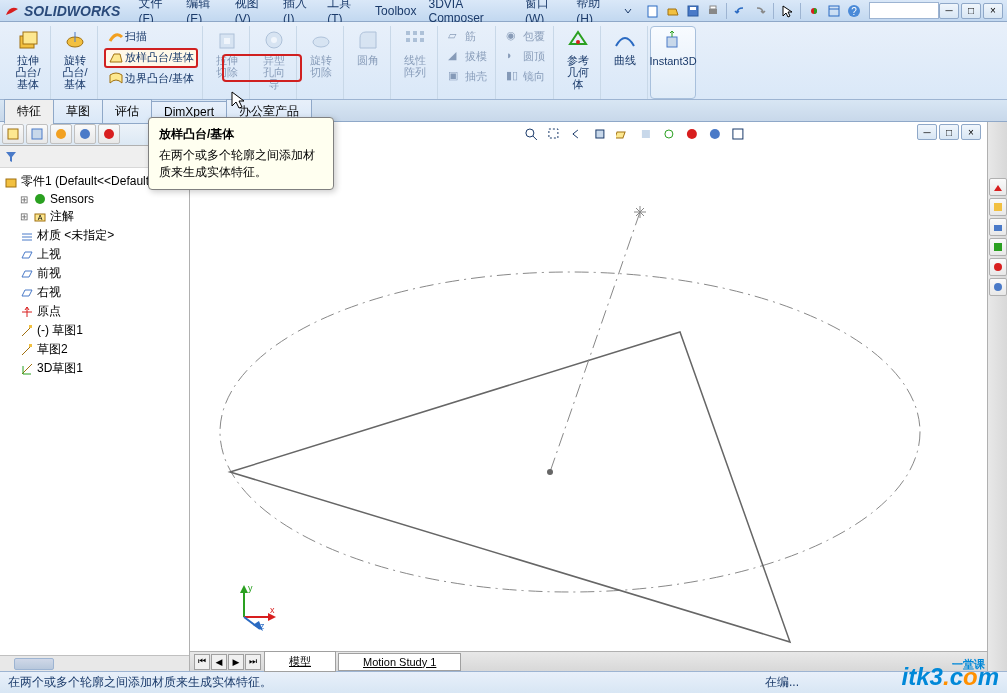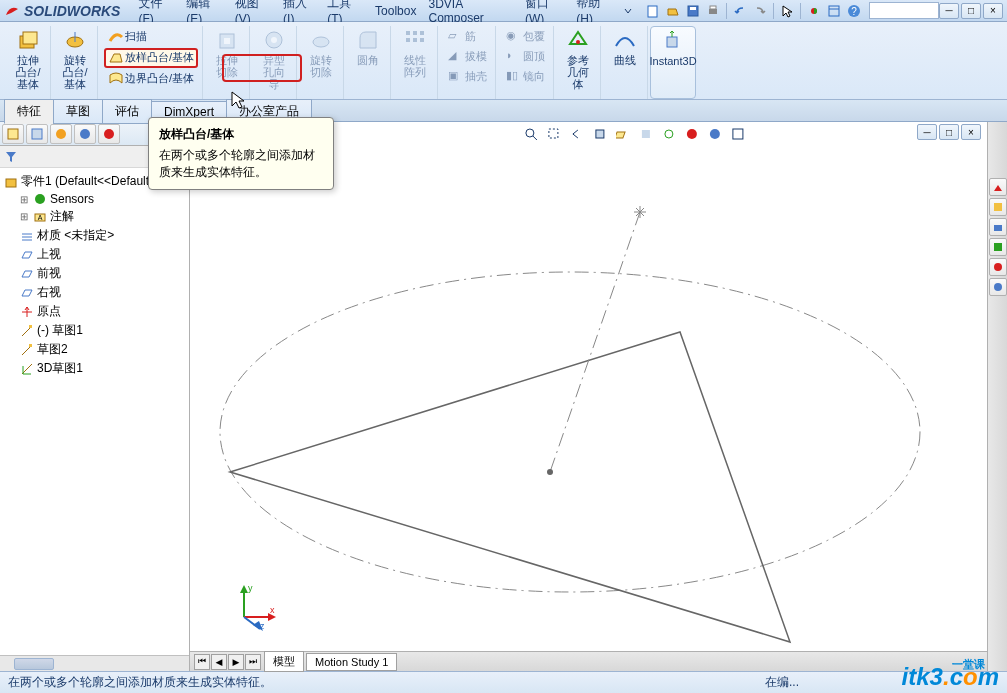--- a/index.html
+++ b/index.html
@@ -43,21 +43,21 @@
 .exp { width: 10px; font-size: 10px; color: #666; }
 .viewport { flex: 1; position: relative; background: #fff; }
 .vp-toolbar { position: absolute; top: 2px; left: 50%; transform: translateX(-30%); display: flex; gap: 3px; z-index: 2; }
 .vp-btn { width: 20px; height: 20px; border: 1px solid transparent; display: flex; align-items: center; justify-content: center; cursor: pointer; border-radius: 2px; }
 .vp-win-controls { position: absolute; top: 2px; right: 6px; display: flex; gap: 2px; z-index: 2; }
 .vp-svg { position: absolute; inset: 0; }
 .right-dock { width: 20px; background: linear-gradient(90deg, #e8e8e8, #d8d8d8); border-left: 1px solid #b0b0b0; display: flex; flex-direction: column; align-items: center; padding-top: 56px; gap: 2px; }
 .dock-btn { width: 18px; height: 18px; border: 1px solid #b0b0b0; background: linear-gradient(#fafafa, #e8e8e8); cursor: pointer; border-radius: 2px; display:flex; align-items:center; justify-content:center; }
 .bottom-tabs { height: 20px; background: linear-gradient(#e8e8e8, #d8d8d8); border-top: 1px solid #b0b0b0; display: flex; align-items: center; padding-left: 4px; font-size: 11px; }
 .bt-nav { width: 16px; height: 16px; border: 1px solid #a0a0a0; background: #f0f0f0; display: flex; align-items: center; justify-content: center; cursor: pointer; margin-right: 1px; font-size: 9px; }
-.bt-tab { padding: 2px 8px; border: 1px solid #a0a0a0; background: #fff; margin-left: 2px; cursor: pointer; }
+.bt-tab { padding: 2px 24px; border: 1px solid #a0a0a0; background: #fff; margin-left: 2px; cursor: pointer; text-decoration: underline; }
 .statusbar { height: 22px; background: linear-gradient(#e8f0fa, #d8e6f4); border-top: 1px solid #9db4d2; display: flex; align-items: center; padding: 0 8px; font-size: 12px; color: #1a3a6a; }
 .status-right { margin-left: auto; margin-right: 200px; text-align: right; }
 .tooltip-box { position: absolute; top: 117px; left: 148px; width: 186px; background: #fffff0; border: 1px solid #808080; border-radius: 4px; padding: 8px 10px; font-size: 12px; z-index: 10; box-shadow: 2px 2px 6px rgba(0,0,0,0.2); }
 .tooltip-title { font-weight: bold; margin-bottom: 4px; }
 .watermark { position: absolute; bottom: 2px; right: 8px; font-weight: bold; font-style: italic; font-size: 24px; color: #0088d8; z-index: 20; }
 .watermark .o { color: #ff9000; }
 .watermark .sub { font-size: 11px; color: #0088d8; position: absolute; top: -6px; right: 14px; font-style: normal; }
 .scroll-h { height: 16px; background: #e8e8e8; border-top: 1px solid #c0c0c0; position: relative; }
 .scroll-thumb { position: absolute; left: 14px; top: 2px; height: 12px; width: 40px; background: linear-gradient(#d0d8e8, #b8c8dc); border: 1px solid #9db4d2; border-radius: 2px; }
 .triad { position: absolute; left: 40px; bottom: 40px; }

